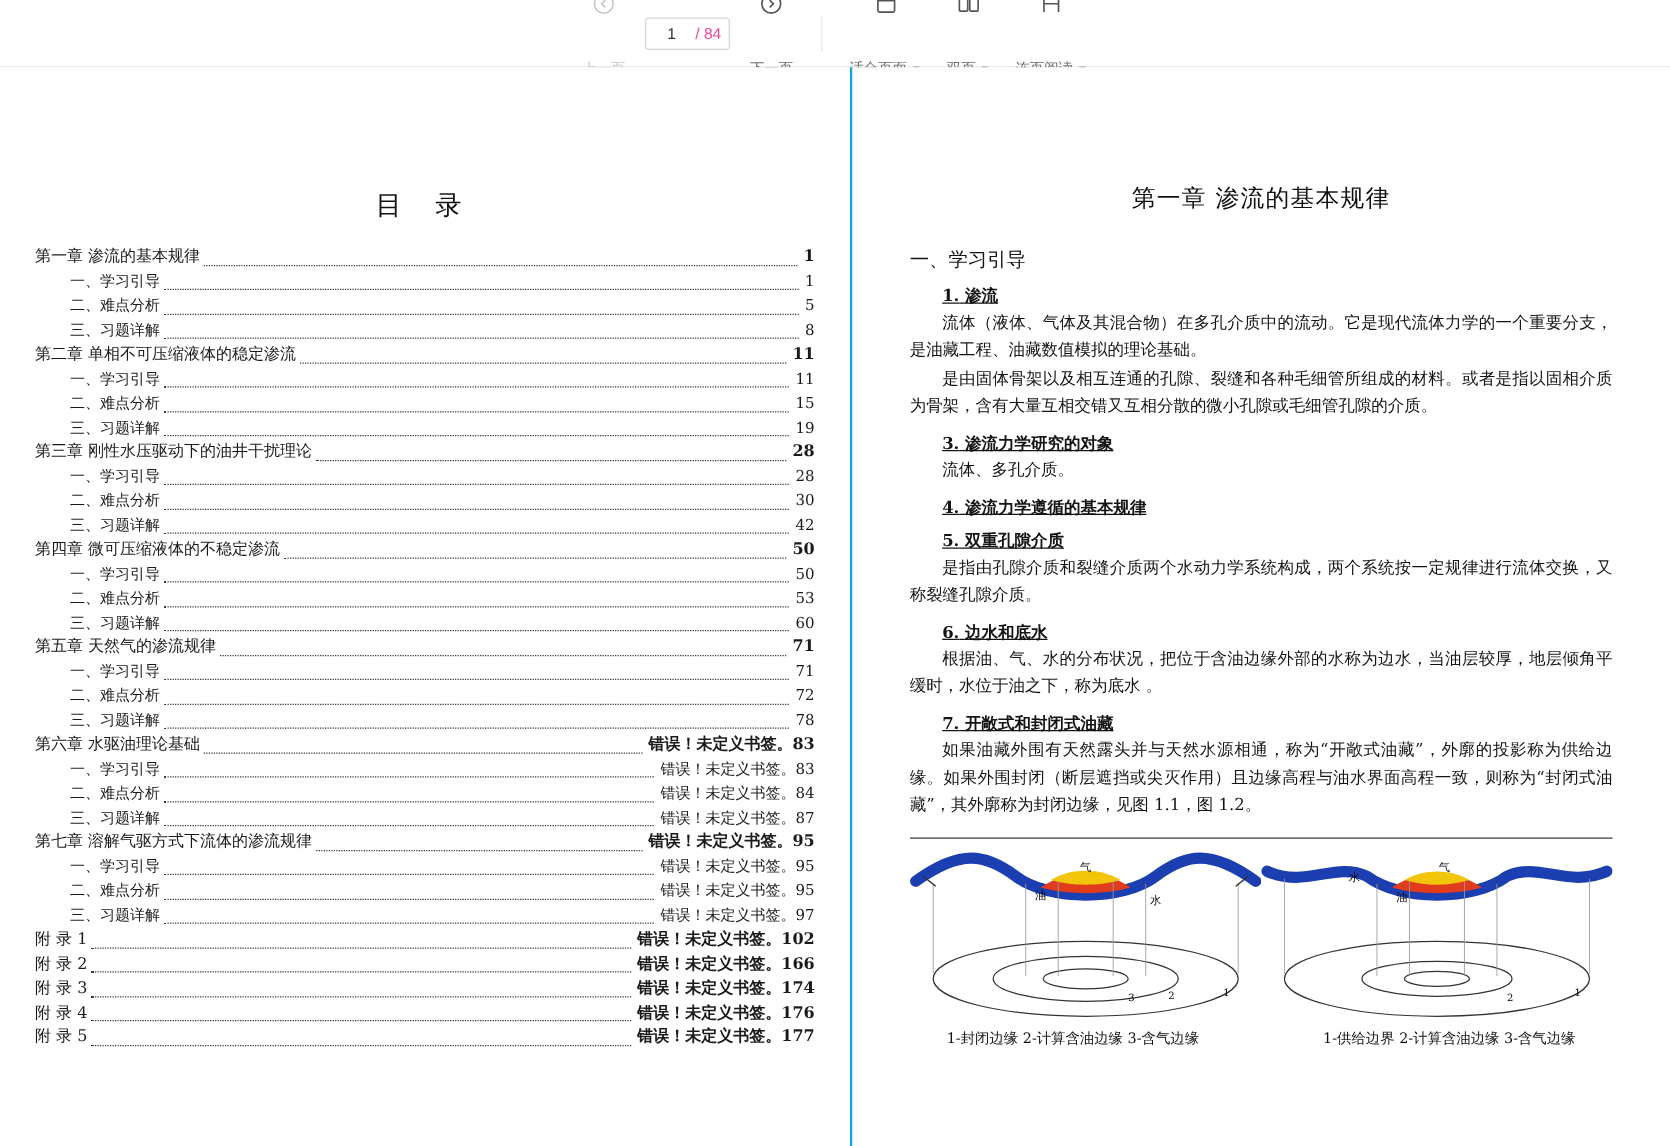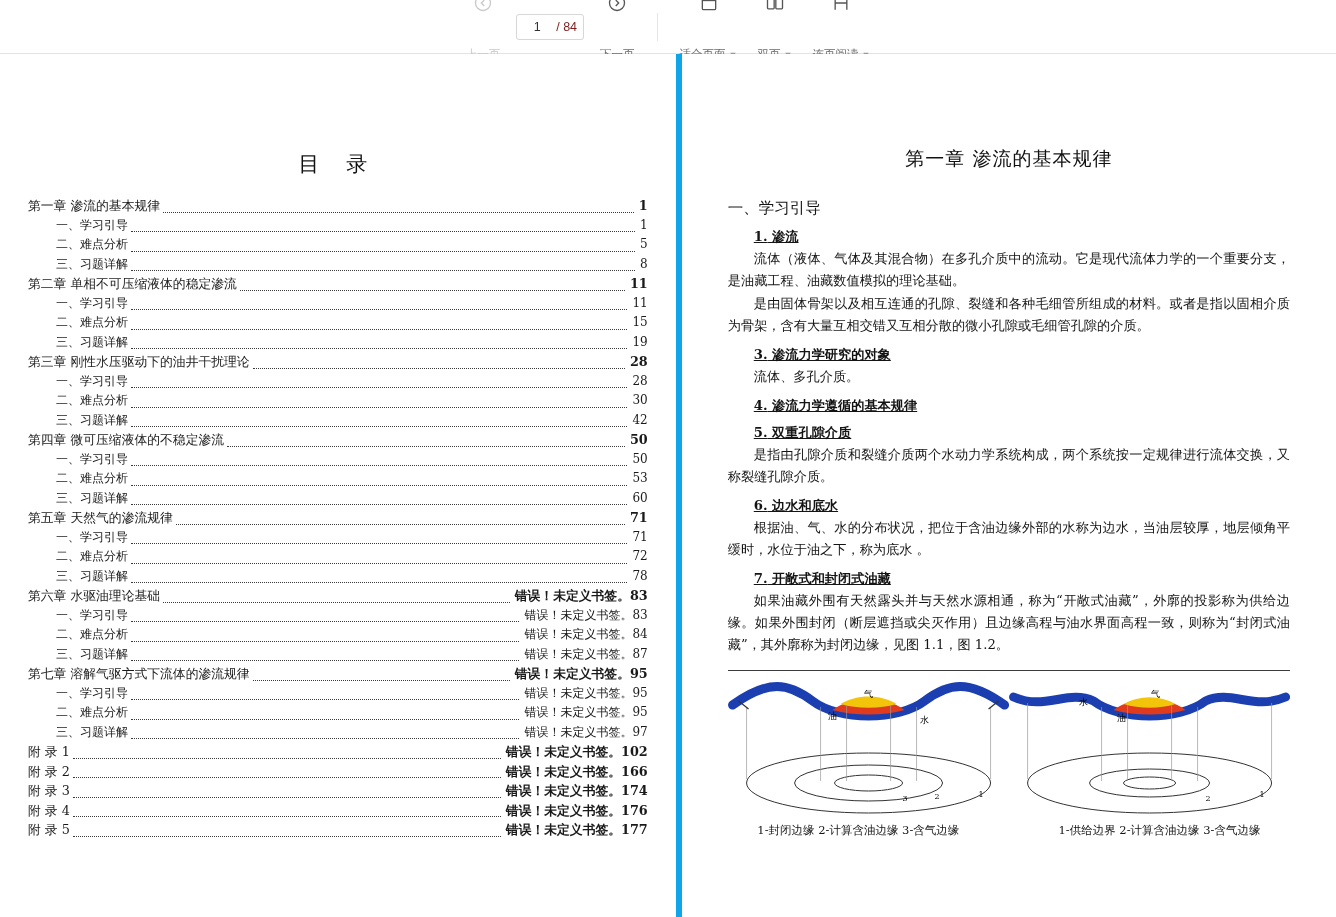--- a/index.html
+++ b/index.html
@@ -51,39 +51,39 @@
     font-size: 12.5px;
     color: #444;
     gap: 5px;
   }
   .pageinput .cur {
     width: 28px; border: none; outline: none;
     text-align: center; font-size: 12.5px; color: #333;
     font-family: "Liberation Sans", sans-serif;
     background: transparent;
   }
-  .pageinput .tot { color: #7f1d1d; font-size: 12.5px; }
+  .pageinput .tot { color: #ec4899; font-size: 12.5px; }
   .sep { width: 1px; height: 28px; background: #e6e6e6; margin: 0 12px; }
   .caret { font-size: 9px; margin-left: 3px; color: #9a9a9a; }
 
   
   .viewer {
     position: relative;
     width: 1336px;
     height: 863px;
     background: #ffffff;
     display: flex;
   }
   .page {
     position: relative;
     background: #fff;
     height: 863px;
     overflow: hidden;
   }
-  .page-left { width: 697px; border-right: 6px solid #0ea5e9; }
+  .page-left { width: 697px; border-right: 2px solid #0ea5e9; }
   .page-right { width: 669px; }
 
   
   .toc-title {
     text-align: center;
     font-family: "DejaVu Serif", serif;
     font-size: 21px;
     letter-spacing: 10px;
     color: #111;
     margin-top: 96px;

